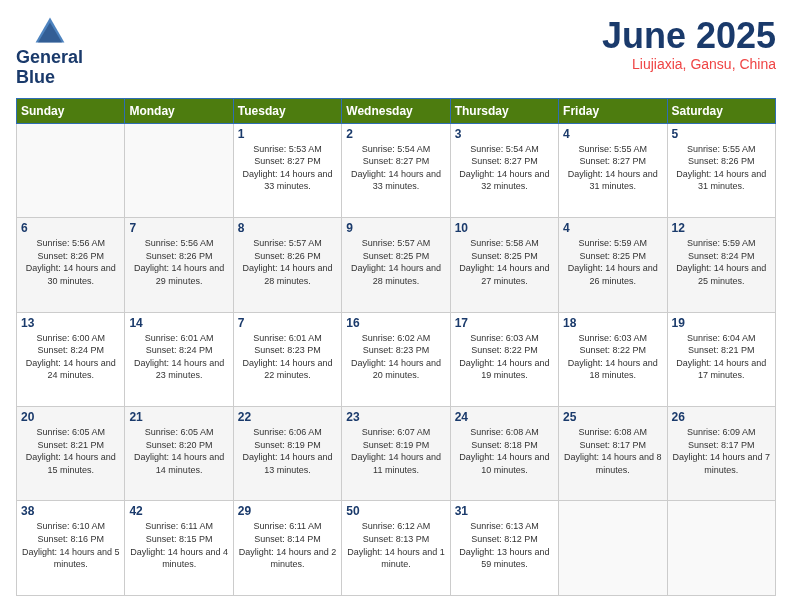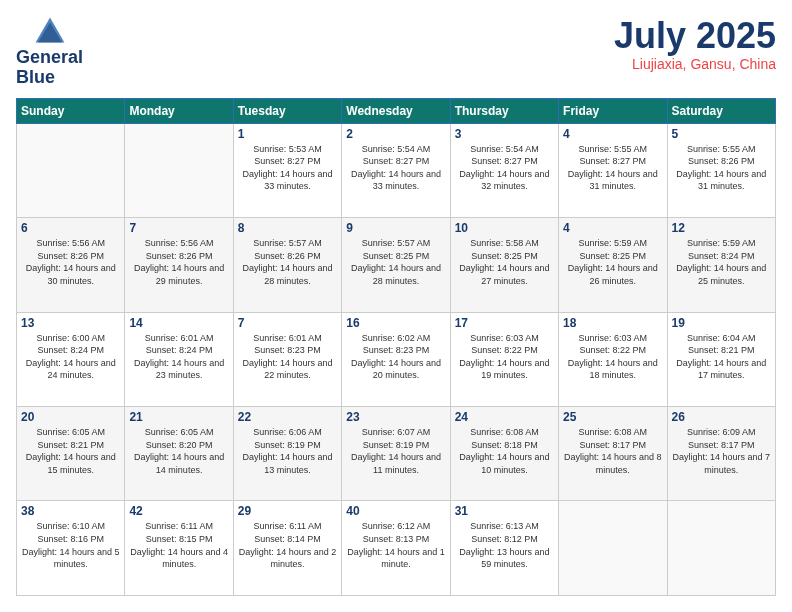--- a/index.html
+++ b/index.html
@@ -53,21 +53,21 @@
       color: #ef4444;
     }
     .calendar {
       flex: 1;
       border: 1px solid #ccc;
       border-collapse: collapse;
       width: 100%;
       table-layout: fixed;
     }
     .calendar th {
-      background: #0f766e;
+      background: #4d7c0f;
       color: #fff;
       font-size: 12px;
       font-weight: bold;
       padding: 5px 4px;
       text-align: left;
       border: 1px solid #2e6db4;
     }
     .calendar td {
       border: 1px solid #ccc;
       vertical-align: top;
@@ -108,21 +108,21 @@
       <svg class="logo-icon" viewBox="0 0 40 35" xmlns="http://www.w3.org/2000/svg">
         <polygon points="20,2 38,33 2,33" fill="#2e6db4" opacity="0.85"></polygon>
         <polygon points="20,8 35,33 5,33" fill="#1a3a6b" opacity="0.5"></polygon>
       </svg>
       <div class="logo-text">
         <div>General</div>
         <div>Blue</div>
       </div>
     </div>
     <div class="title-block">
-      <div class="month-title">July 2025</div>
+      <div class="month-title">June 2025</div>
       <div class="location">Liujiaxia, Gansu, China</div>
     </div>
   </div>
 
   <table class="calendar">
     <thead>
       <tr>
         <th>Sunday</th>
         <th>Monday</th>
         <th>Tuesday</th>
@@ -254,21 +254,21 @@
           </td>
           <td>
             <span class="day-num">42</span>
             <div class="day-info">Sunrise: 6:11 AM<br>Sunset: 8:15 PM<br>Daylight: 14 hours and 4 minutes.</div>
           </td>
           <td>
             <span class="day-num">29</span>
             <div class="day-info">Sunrise: 6:11 AM<br>Sunset: 8:14 PM<br>Daylight: 14 hours and 2 minutes.</div>
           </td>
           <td>
-            <span class="day-num">40</span>
+            <span class="day-num">50</span>
             <div class="day-info">Sunrise: 6:12 AM<br>Sunset: 8:13 PM<br>Daylight: 14 hours and 1 minute.</div>
           </td>
           <td>
             <span class="day-num">31</span>
             <div class="day-info">Sunrise: 6:13 AM<br>Sunset: 8:12 PM<br>Daylight: 13 hours and 59 minutes.</div>
           </td>
           <td class="empty-cell"></td>
           <td class="empty-cell"></td>
         </tr>
       </tbody>

